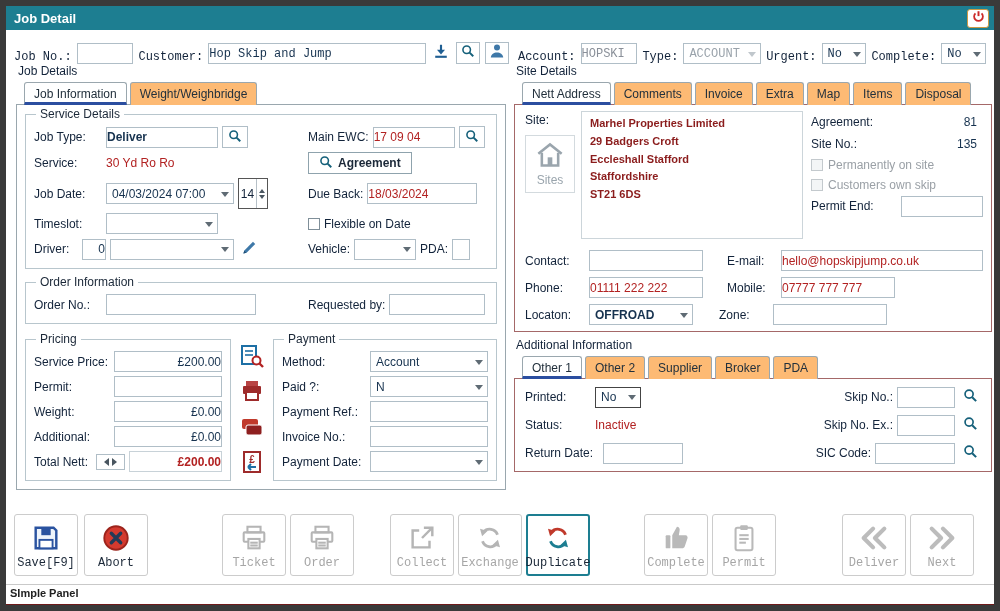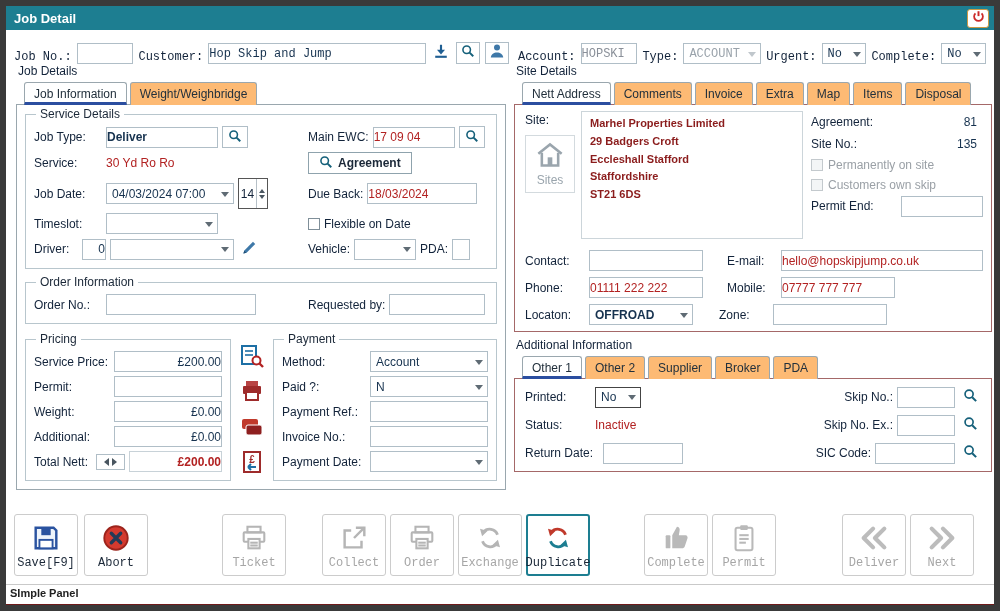--- a/index.html
+++ b/index.html
@@ -532,42 +532,42 @@
           <svg width="30" height="30" viewBox="0 0 32 32" fill="none" stroke="#b5b5b5" stroke-width="2.2">
             <rect x="9" y="4" width="14" height="6"></rect>
             <rect x="5" y="10" width="22" height="10" rx="1"></rect>
             <rect x="10" y="17" width="12" height="10" fill="#fff"></rect>
             <line x1="12" y1="21" x2="20" y2="21"></line>
             <line x1="12" y1="24" x2="20" y2="24"></line>
           </svg>
         </span>
       <span class="tb-lbl">Ticket</span>
     </div>
-    <div class="tb-btn" style="margin-left:36px">
-      <span class="tb-icon">
-          <svg width="30" height="30" viewBox="0 0 32 32" fill="none" stroke="#b5b5b5" stroke-width="2.6">
-            <path d="M13 8H6v18h18v-7"></path>
-            <path d="M18 5h9v9"></path>
-            <line x1="27" y1="5" x2="16" y2="16"></line>
-          </svg>
-        </span>
-      <span class="tb-lbl">Collect</span>
-    </div>
     <div class="tb-btn" style="margin-left:4px">
       <span class="tb-icon">
           <svg width="30" height="30" viewBox="0 0 32 32" fill="none" stroke="#b5b5b5" stroke-width="2.2">
             <rect x="9" y="4" width="14" height="6"></rect>
             <rect x="5" y="10" width="22" height="10" rx="1"></rect>
             <rect x="10" y="17" width="12" height="10" fill="#fff"></rect>
             <line x1="12" y1="21" x2="20" y2="21"></line>
             <line x1="12" y1="24" x2="20" y2="24"></line>
           </svg>
         </span>
       <span class="tb-lbl">Order</span>
     </div>
+    <div class="tb-btn" style="margin-left:36px">
+      <span class="tb-icon">
+          <svg width="30" height="30" viewBox="0 0 32 32" fill="none" stroke="#b5b5b5" stroke-width="2.6">
+            <path d="M13 8H6v18h18v-7"></path>
+            <path d="M18 5h9v9"></path>
+            <line x1="27" y1="5" x2="16" y2="16"></line>
+          </svg>
+        </span>
+      <span class="tb-lbl">Collect</span>
+    </div>
     <div class="tb-btn" style="margin-left:4px">
       <span class="tb-icon">
           <svg width="30" height="30" viewBox="0 0 36 36" fill="none">
             <path d="M9 22a10 10 0 0 0 17 3" stroke="#b5b5b5" stroke-width="3.4"></path>
             <polygon points="27.5,20 30,29 21,26.5" fill="#b5b5b5"></polygon>
             <path d="M27 14A10 10 0 0 0 10 11" stroke="#b5b5b5" stroke-width="3.4"></path>
             <polygon points="8.5,16 6,7 15,9.5" fill="#b5b5b5"></polygon>
           </svg>
         </span>
       <span class="tb-lbl">Exchange</span>

